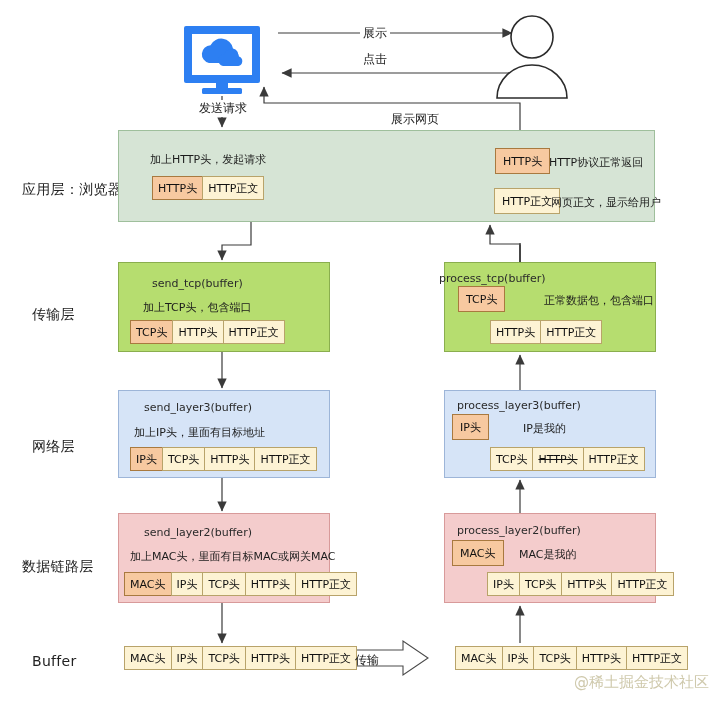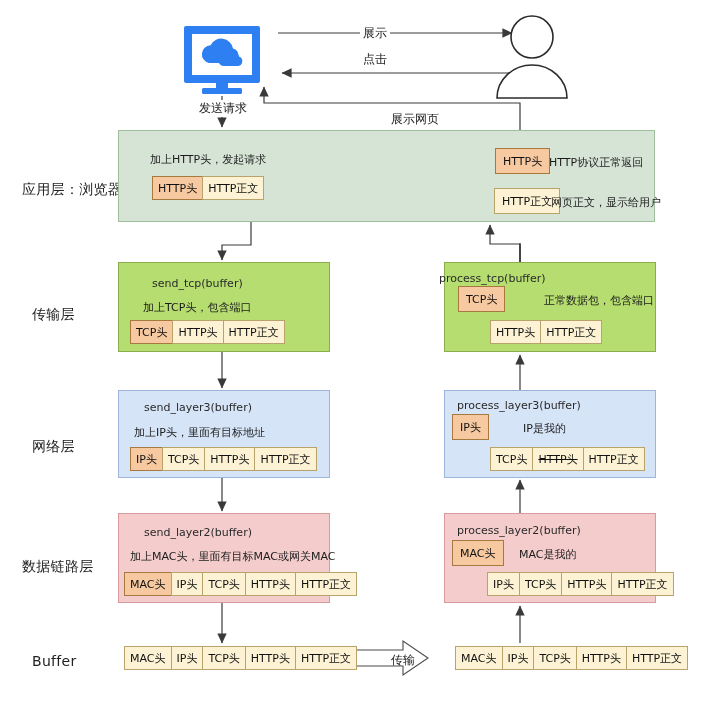--- a/index.html
+++ b/index.html
@@ -219,23 +219,24 @@
   </div>
 
   <div class="strip" style="left:124px;top:646px;">
     <div class="cell">MAC头</div>
     <div class="cell">IP头</div>
     <div class="cell">TCP头</div>
     <div class="cell">HTTP头</div>
     <div class="cell">HTTP正文</div>
   </div>
 
-  <div class="edge-label" style="left:388px;top:652px;background:transparent;">传输</div>
+  <div class="edge-label" style="left:352px;top:652px;background:transparent;">传输</div>
 
   <div class="strip" style="left:455px;top:646px;">
     <div class="cell">MAC头</div>
     <div class="cell">IP头</div>
     <div class="cell">TCP头</div>
     <div class="cell">HTTP头</div>
     <div class="cell">HTTP正文</div>
   </div>
 
+  <div class="watermark">@稀土掘金技术社区</div>
 </div>
 
 </body></html>

